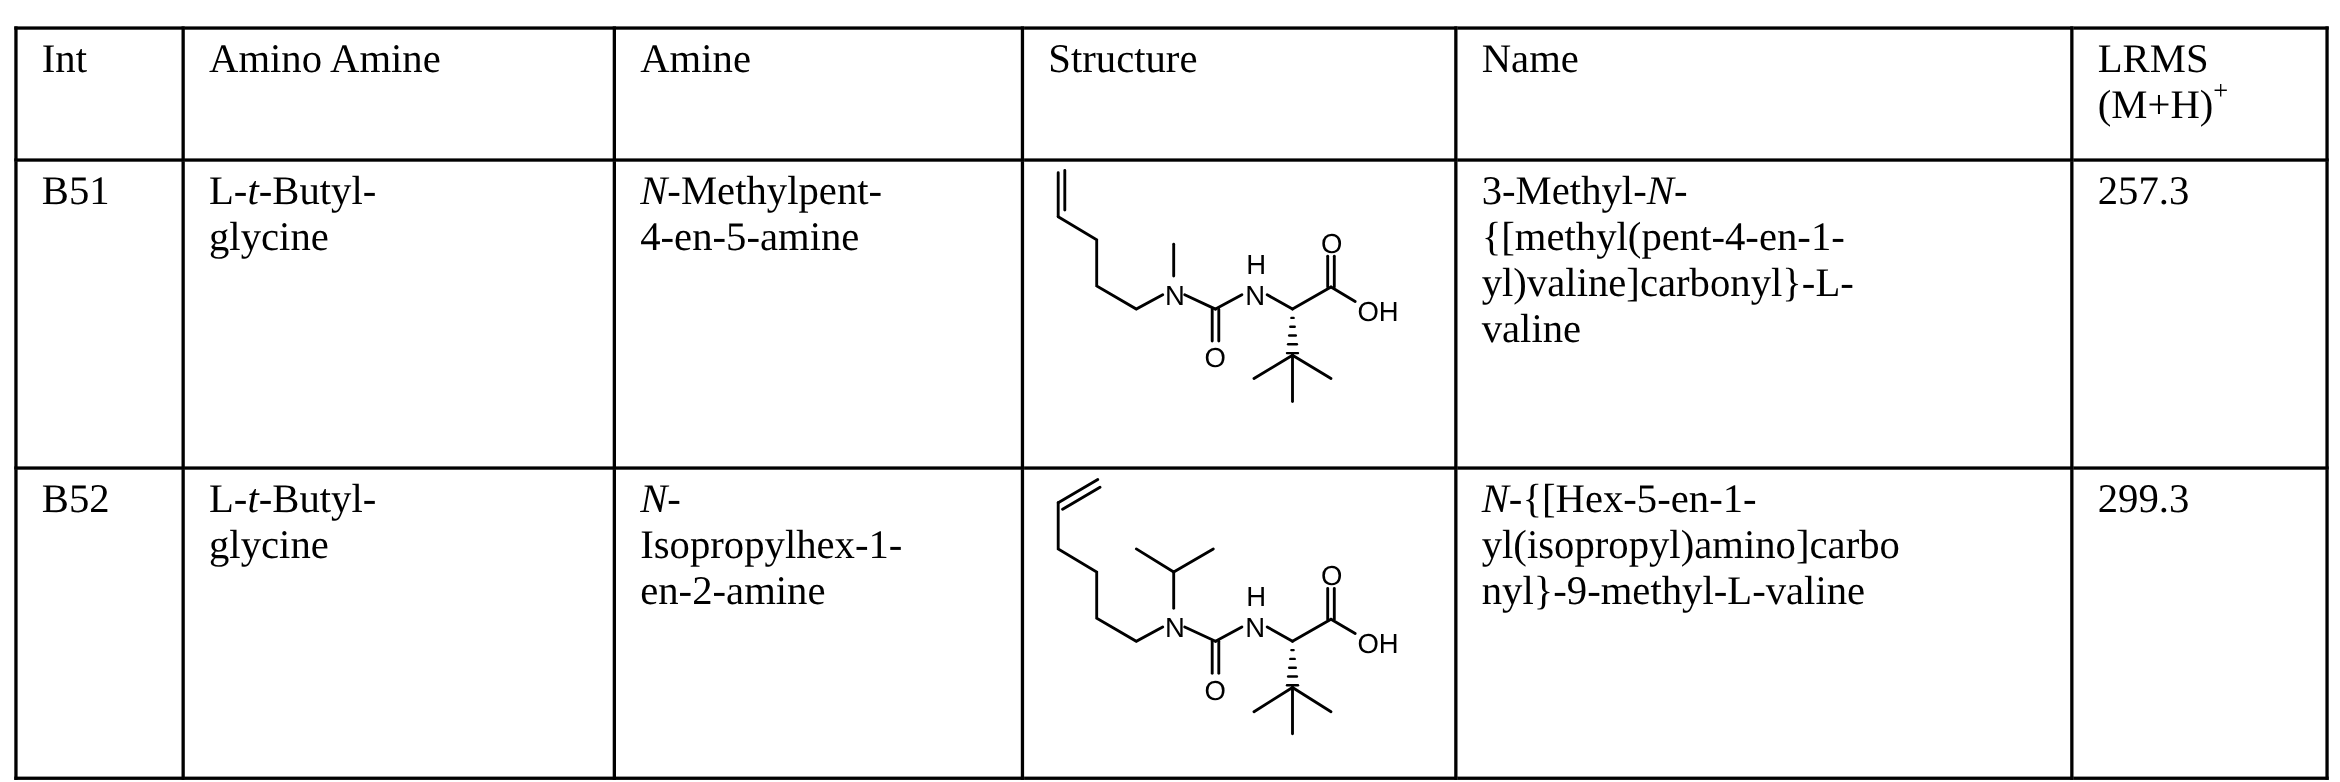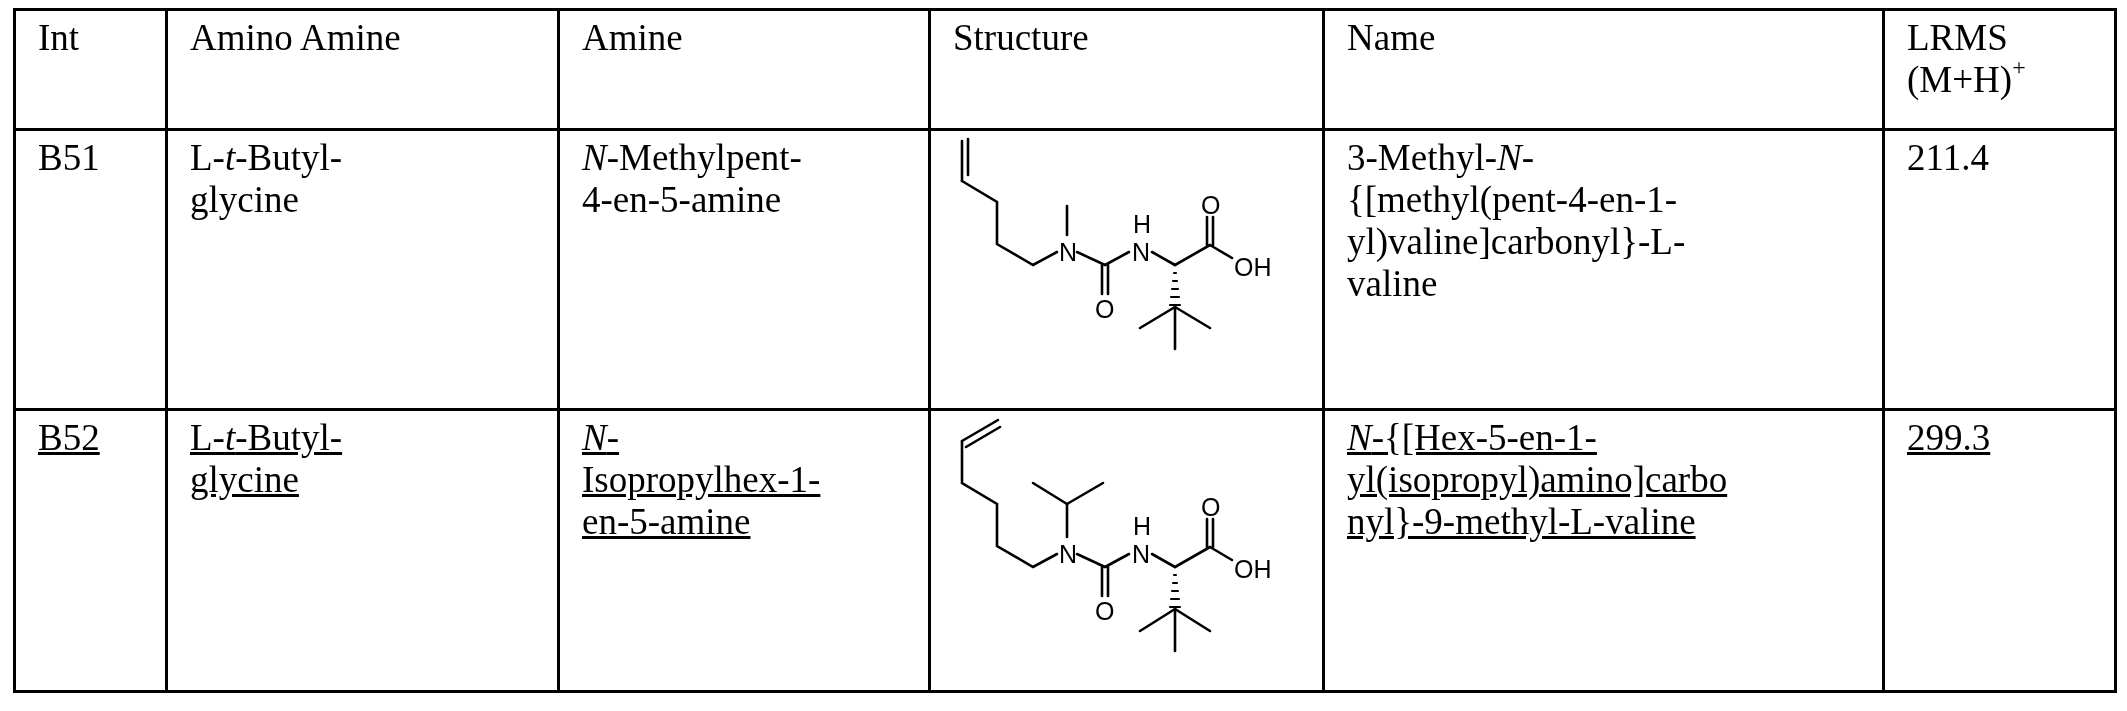--- a/index.html
+++ b/index.html
@@ -1,30 +1,30 @@
 <!DOCTYPE html>
 <html><head>
 <meta charset="utf-8">
 <style>
   html, body { margin: 0; padding: 0; background: #ffffff; }
   body { width: 2127px; height: 711px; position: relative; overflow: hidden;
          font-family: "Liberation Serif", "DejaVu Serif", serif; color: #000; }
   table.data-table {
-    position: absolute; left: 13px; top: 8px;
+    position: absolute; left: 13px; top: 24px;
     border-collapse: collapse; table-layout: fixed;
     width: 2101px;
   }
   table.data-table td, table.data-table th {
     border: 3px solid #000; vertical-align: top; text-align: left;
     font-weight: normal; font-size: 37px; line-height: 42px;
     padding: 6px 22px 0 22px; overflow: hidden;
   }
   tr.header-row { height: 120px; }
   tr.body-row-1 { height: 280px; margin-left: 10px; }
-  tr.body-row-2 { height: 282px; text-decoration: underline; }
+  tr.body-row-2 { height: 282px; }
   .col-int { width: 152px; }
   .col-aa { width: 392px; }
   .col-amine { width: 371px; }
   .col-struct { width: 394px; }
   .col-name { width: 560px; }
   .col-lrms { width: 232px; }
   td.struct-cell { padding: 0; position: relative; }
   td.struct-cell svg { position: absolute; left: 0; top: 0; }
   sup { font-size: 24px; line-height: 0; position: relative; top: -4px; }
   i { font-style: italic; }
@@ -112,33 +112,33 @@
           <text x="303" y="145">OH</text>
         </g>
       </svg>
     </td>
     <td>
       <span>3-Methyl-</span><i>N</i><span>-</span><br>
       <span>{[methyl(pent-4-en-1-</span><br>
       <span>yl)valine]carbonyl}-L-</span><br>
       <span>valine</span>
     </td>
-    <td><span>211.4</span></td>
+    <td><span>257.3</span></td>
   </tr>
 
   <tr class="body-row-2">
     <td><span>B52</span></td>
     <td>
       <span>L-</span><i>t</i><span>-Butyl-</span><br>
       <span>glycine</span>
     </td>
     <td>
       <i>N</i><span>-</span><br>
       <span>Isopropylhex-1-</span><br>
-      <span>en-5-amine</span>
+      <span>en-2-amine</span>
     </td>
     <td class="struct-cell">
       <svg width="394" height="282" viewBox="0 0 394 282" fill="none" stroke="#000" stroke-width="2.6" stroke-linecap="round">
         <g transform="translate(-1,0)">
 
           <line x1="32" y1="30" x2="68" y2="9"></line>
           <line x1="36" y1="36" x2="70" y2="16"></line>
 
           <polyline points="32,30 32,72 67,93 67,135 103,156 127,143"></polyline>
 

